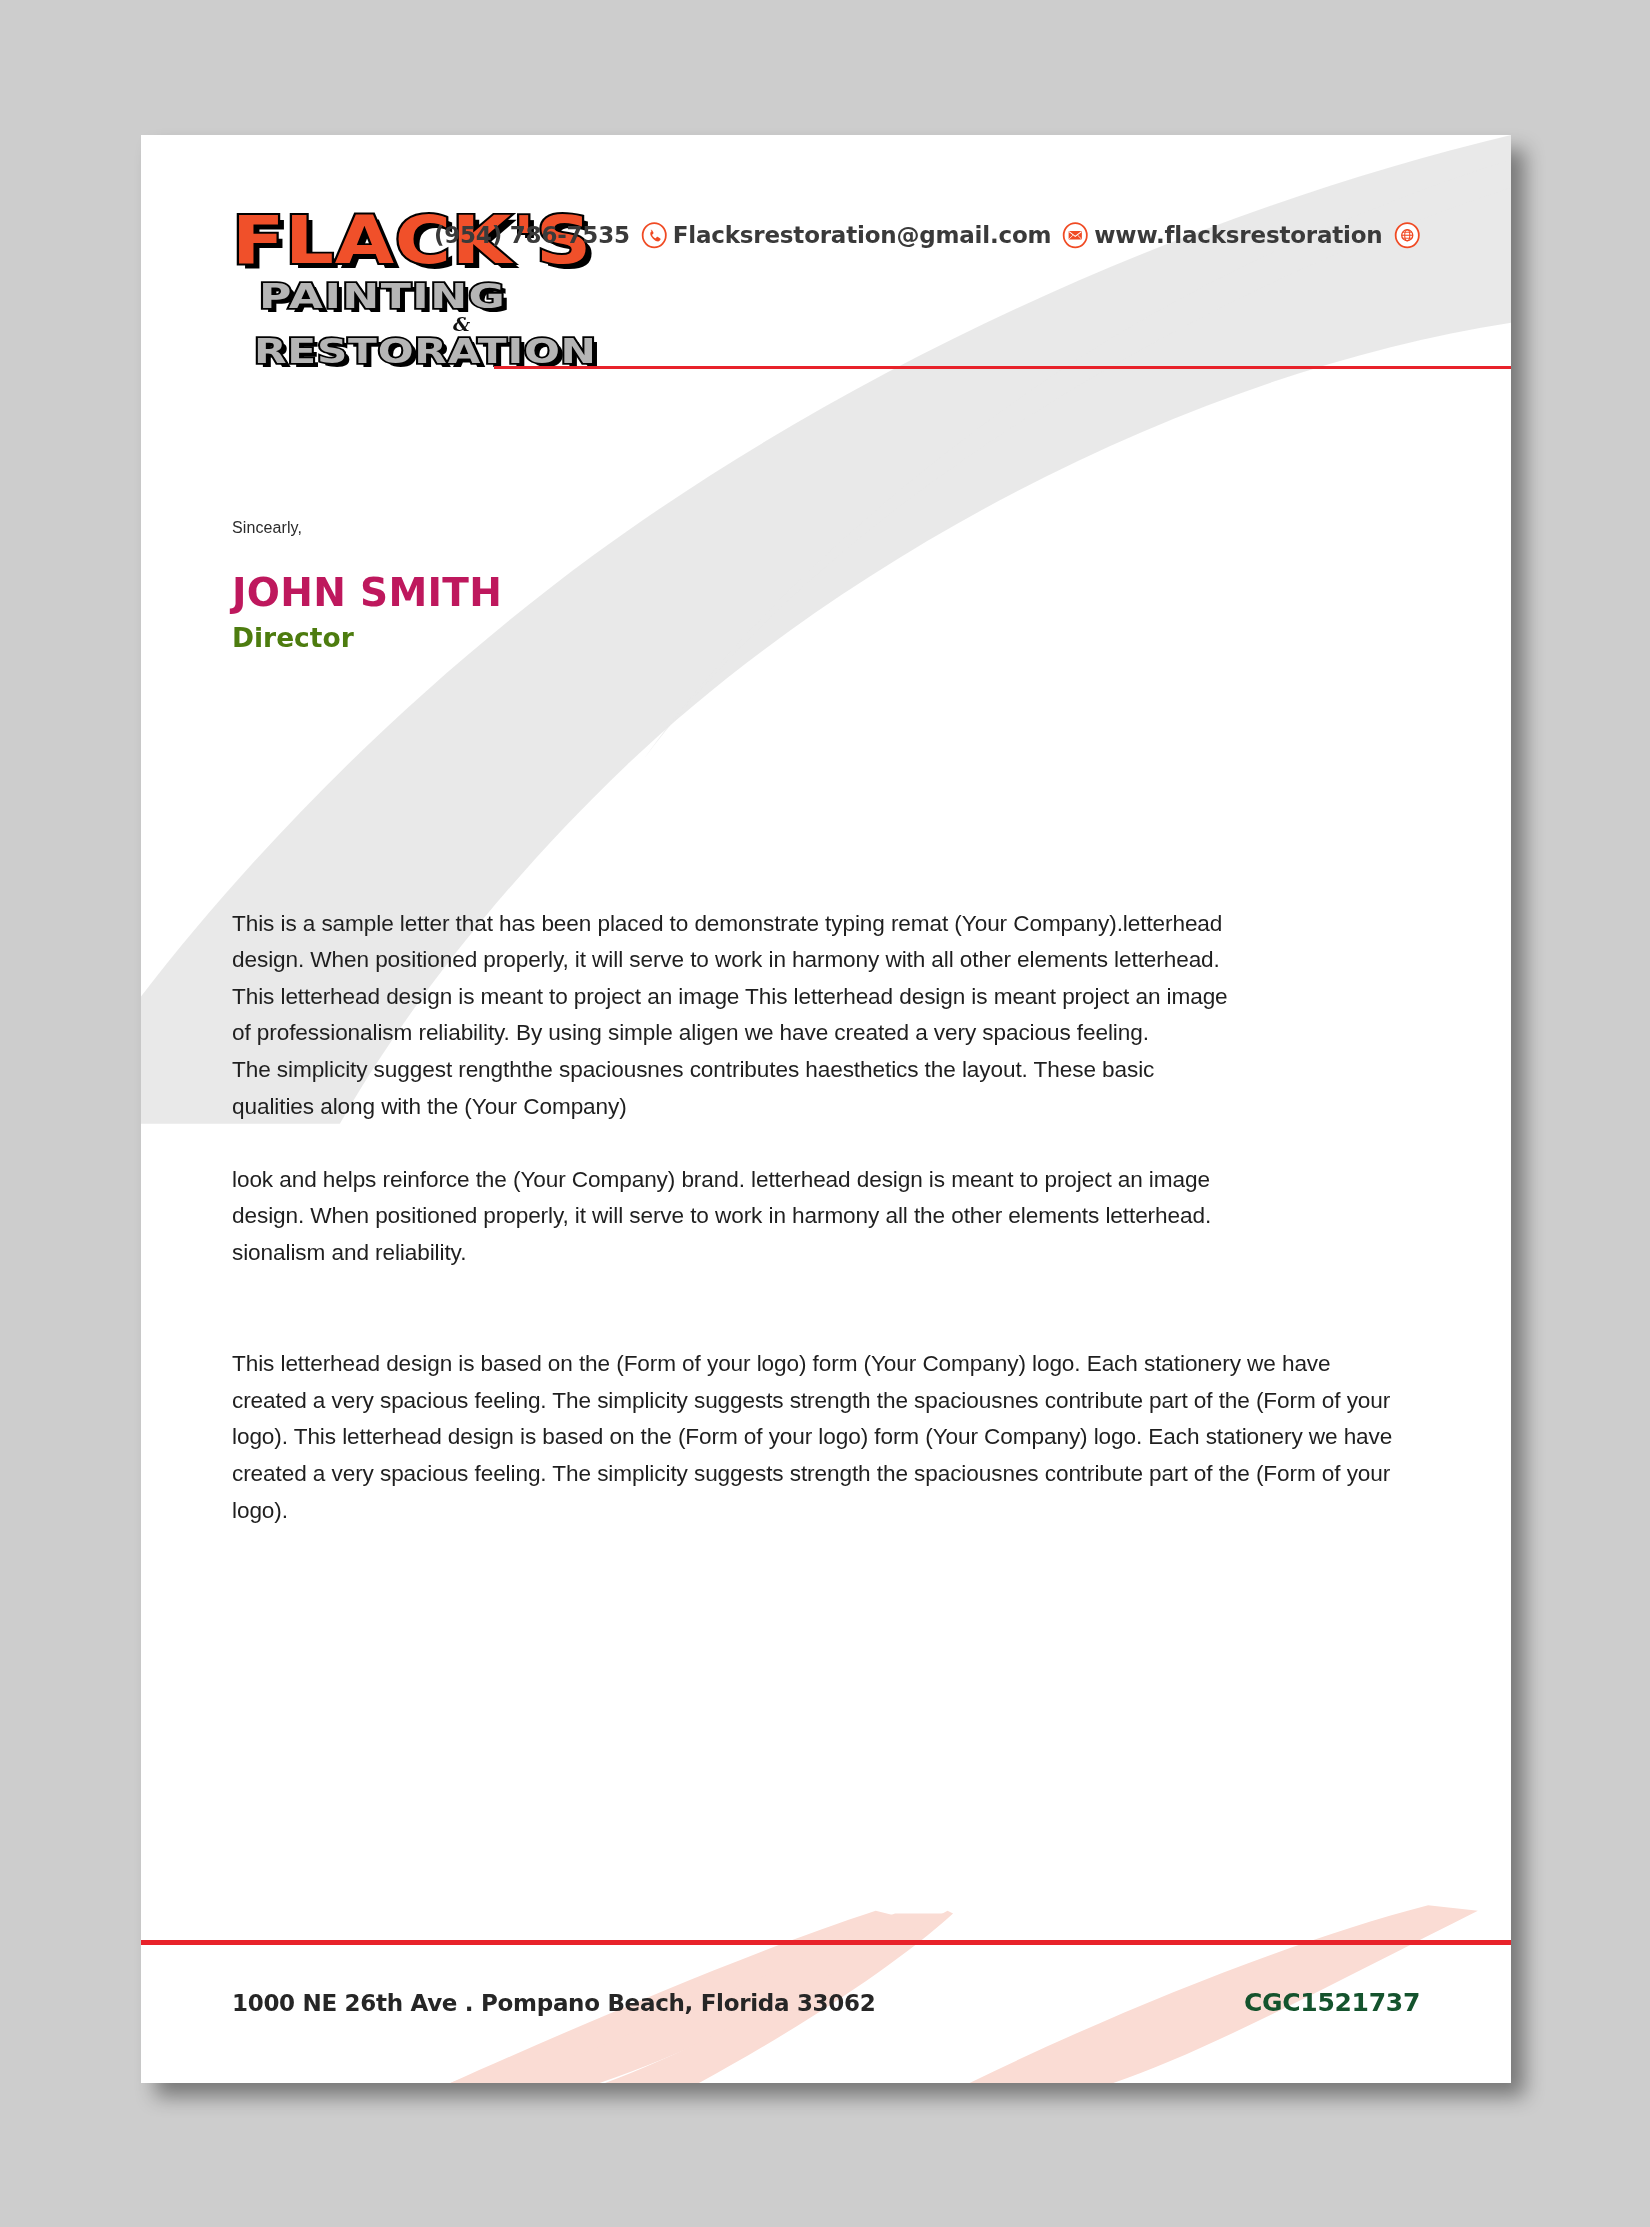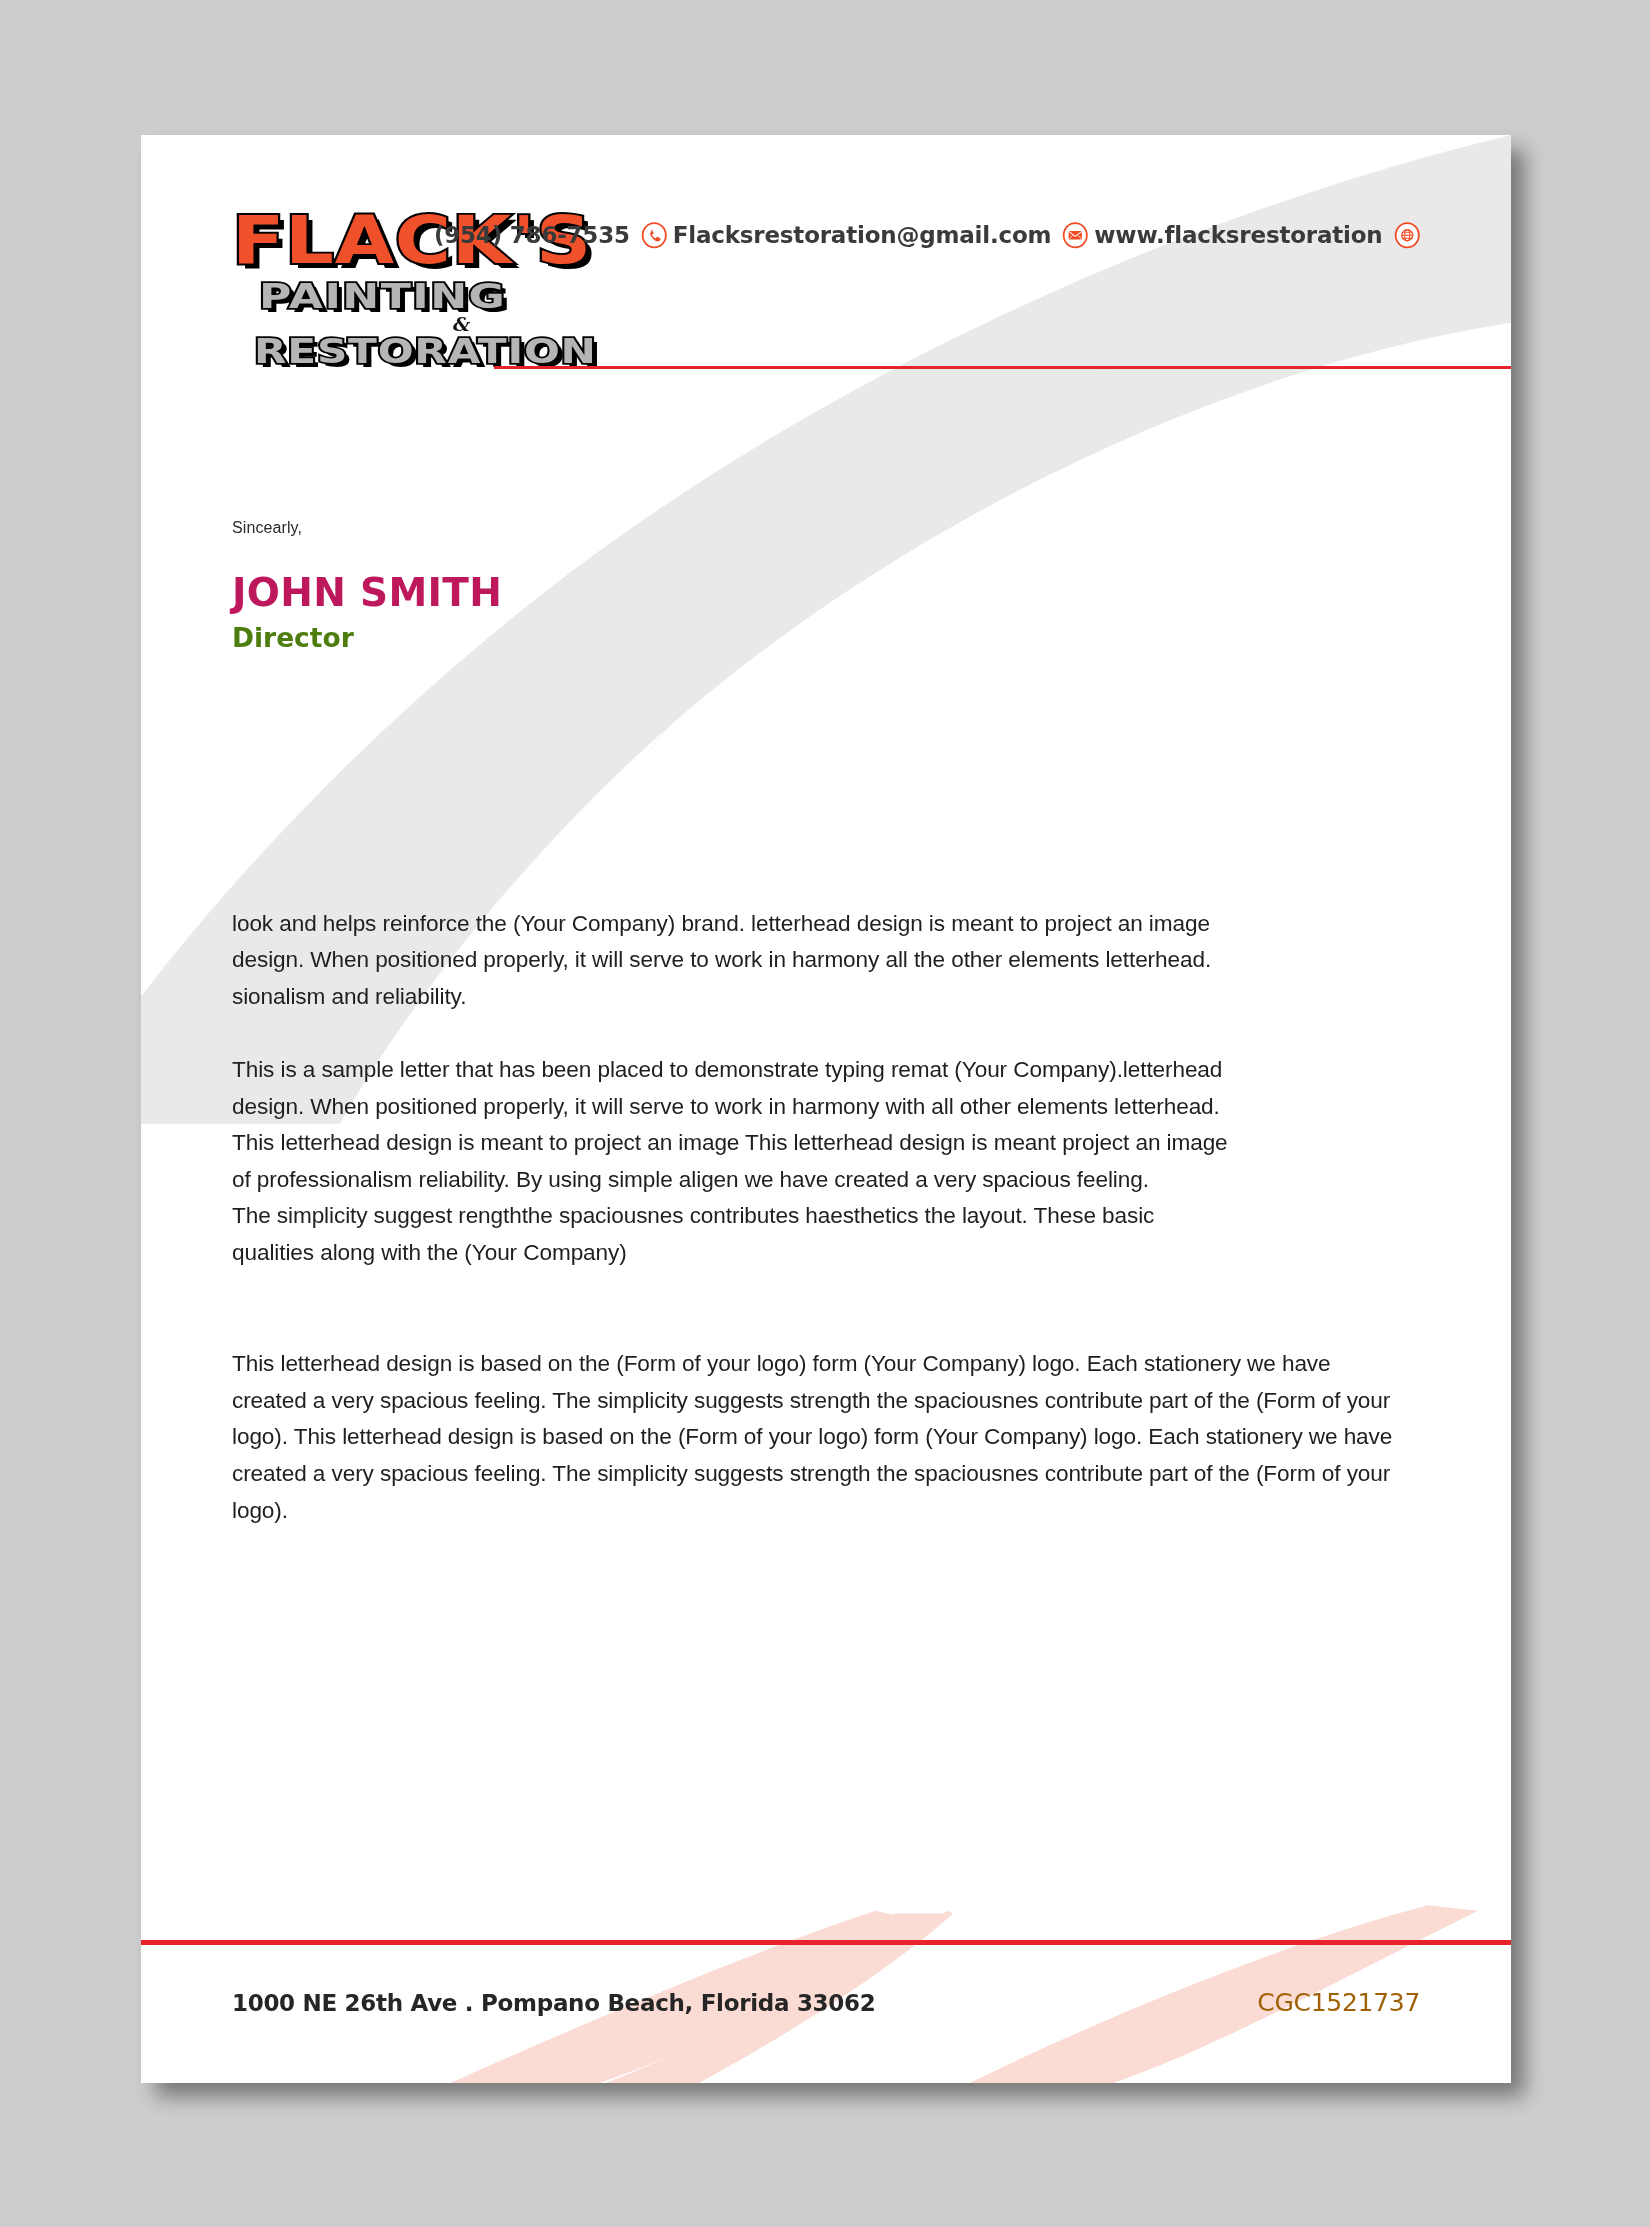--- a/index.html
+++ b/index.html
@@ -213,23 +213,23 @@
   .footer-address {
     font-family: "DejaVu Sans", sans-serif;
     font-weight: bold;
     font-size: 23px;
     color: #262626;
     letter-spacing: -0.3px;
     white-space: nowrap;
   }
   .footer-license {
     font-family: "DejaVu Sans", sans-serif;
-    font-weight: normal;
+    font-weight: bold;
     font-size: 25px;
-    color: #a16207;
+    color: #14532d;
     letter-spacing: -0.3px;
     white-space: nowrap;
   }
 </style>
 </head>
 <body>
 
 <div class="page">
 
   <svg class="deco-layer" viewBox="0 0 2480 3527" preserveAspectRatio="none">
@@ -290,29 +290,29 @@
     <div class="header-rule"></div>
   </div>
 
   <div class="sig">
     <div class="sig-salutation">Sincearly,</div>
     <div class="sig-name">JOHN SMITH</div>
     <div class="sig-title">Director</div>
   </div>
 
   <div class="body-copy">
-    <p class="para">look and helps reinforce the (Your Company) brand. letterhead design is meant to project an image
-design. When positioned properly, it will serve to work in harmony all the other elements letterhead.
-sionalism and reliability.</p>
     <p class="para">This is a sample letter that has been placed to demonstrate typing remat (Your Company).letterhead
 design. When positioned properly, it will serve to work in harmony with all other elements letterhead.
 This letterhead design is meant to project an image  This letterhead design is meant project an image
 of professionalism reliability. By using simple aligen we have created a very spacious feeling.
 The simplicity suggest  rengththe spaciousnes contributes haesthetics the layout. These basic
 qualities along with the (Your Company)</p>
+    <p class="para">look and helps reinforce the (Your Company) brand. letterhead design is meant to project an image
+design. When positioned properly, it will serve to work in harmony all the other elements letterhead.
+sionalism and reliability.</p>
     <p class="para gap-lg">This letterhead design is based on the (Form of your logo) form (Your Company) logo. Each stationery we have created a very spacious feeling. The simplicity suggests strength the spaciousnes contribute part of the (Form of your logo). This letterhead design is based on the (Form of your logo) form (Your Company) logo. Each stationery we have created a very spacious feeling. The simplicity suggests strength the spaciousnes contribute part of the (Form of your logo).</p>
   </div>
 
   <div class="footer-rule"></div>
   <div class="footer">
     <span class="footer-address">1000 NE 26th Ave . Pompano Beach, Florida 33062</span>
     <span class="footer-license">CGC1521737</span>
   </div>
 
 </div>

